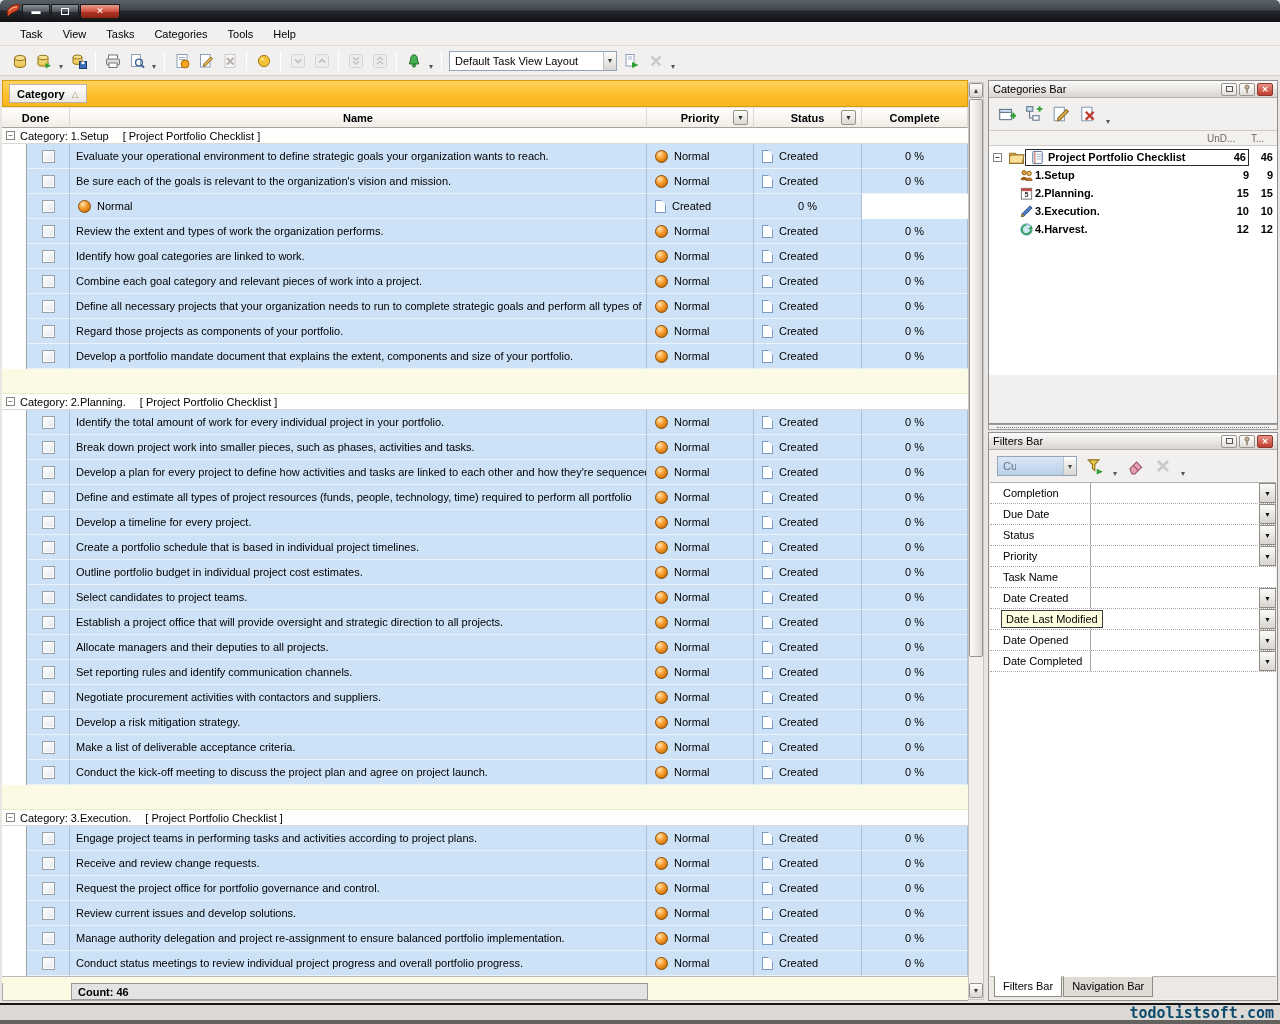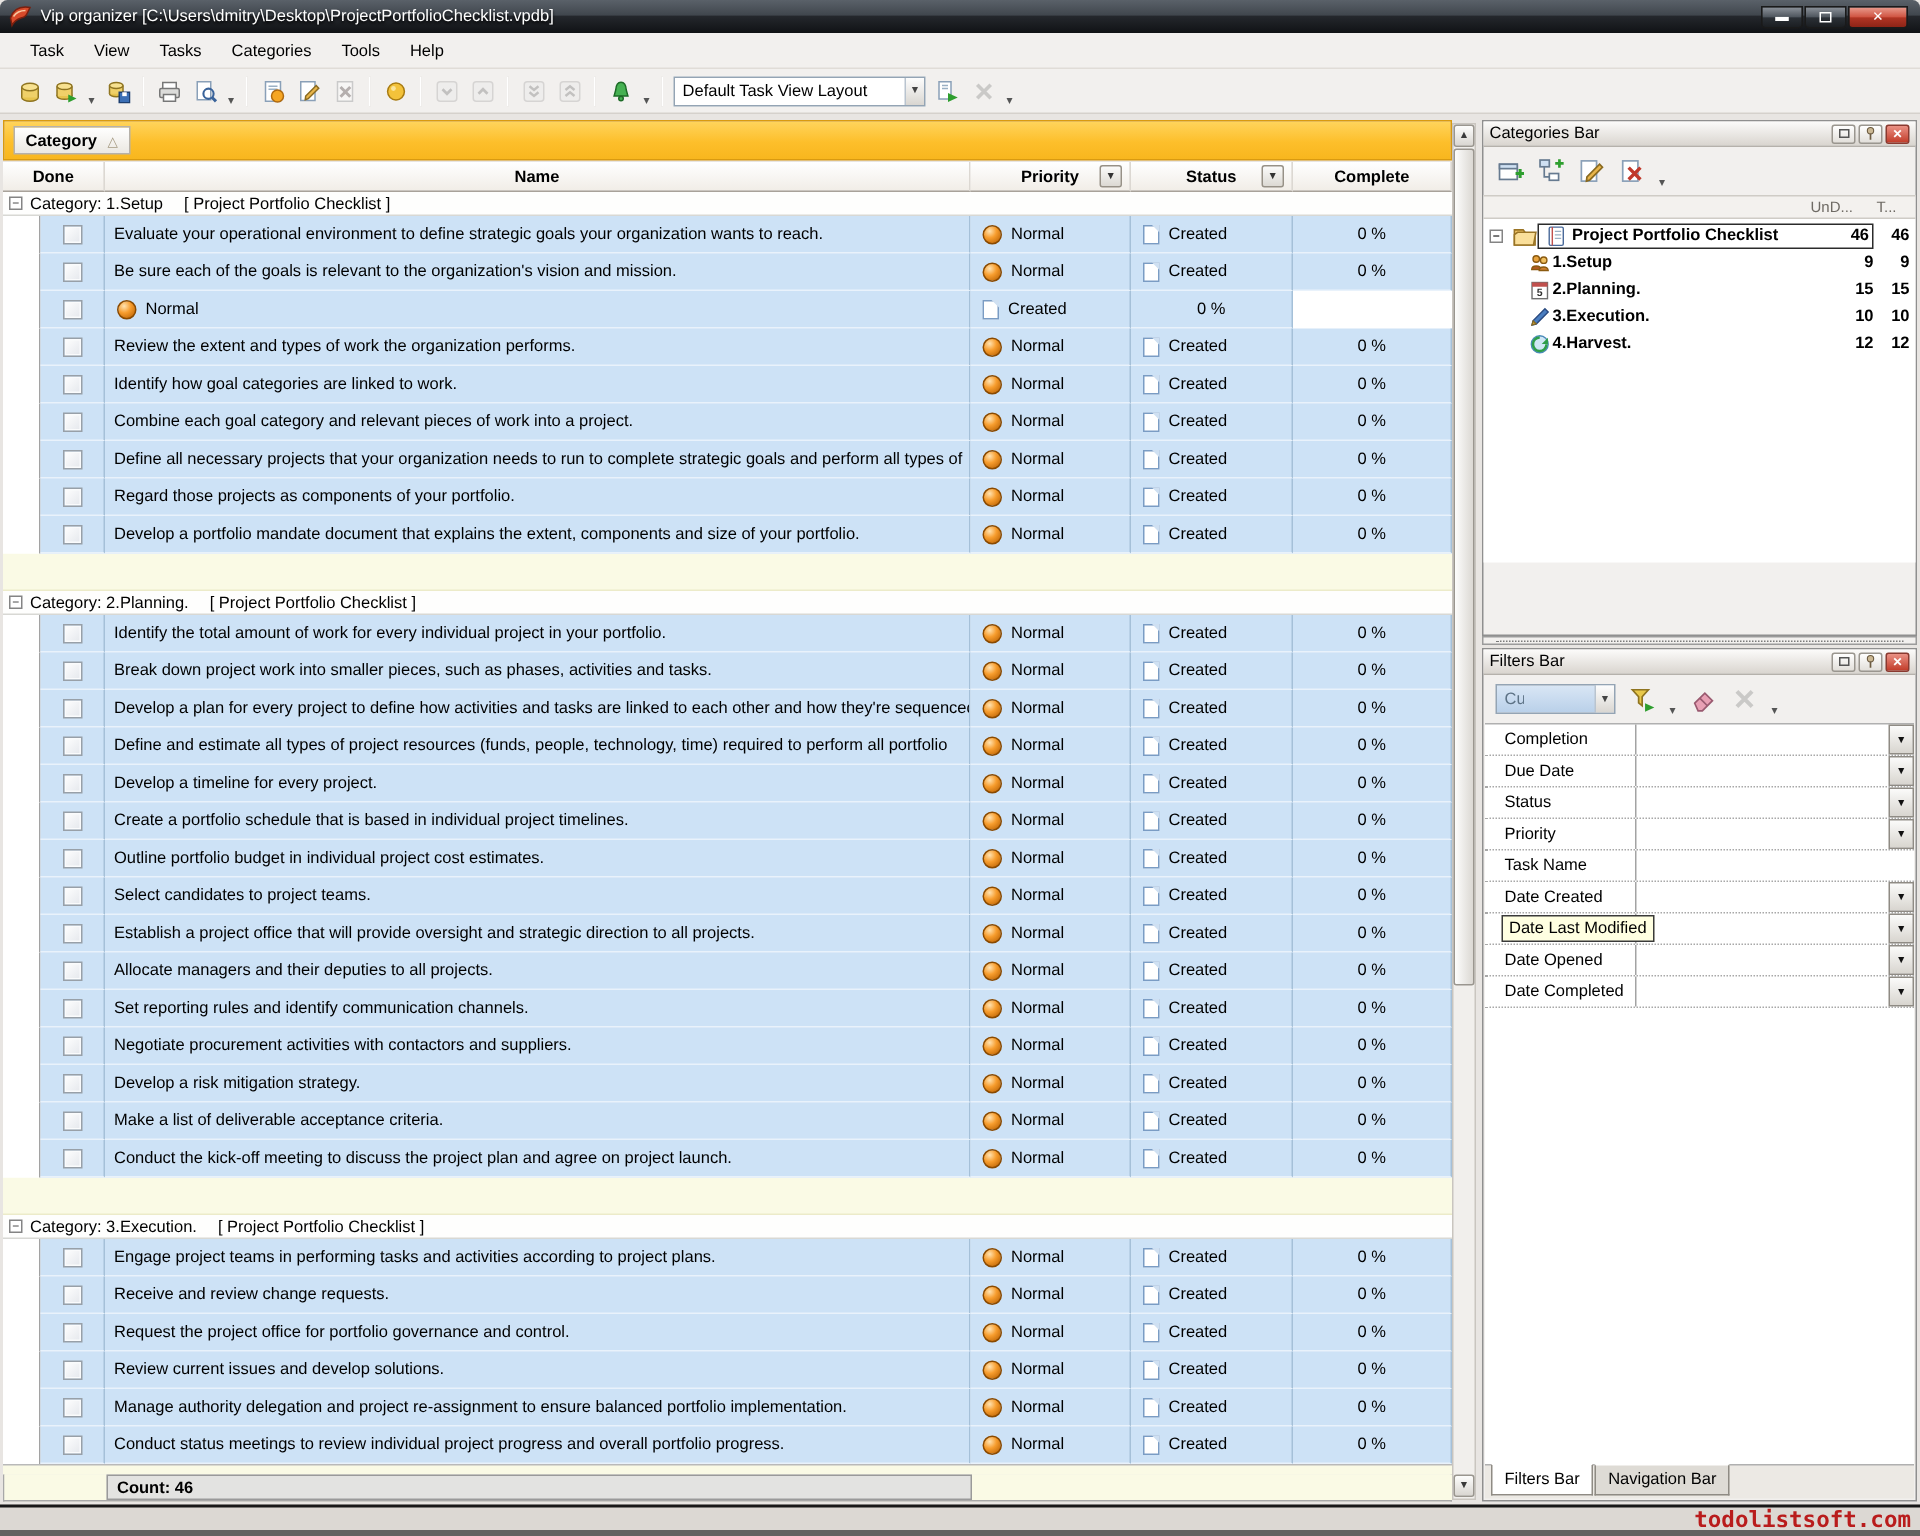--- a/index.html
+++ b/index.html
@@ -122,35 +122,34 @@
   .custom-combo{width:80px;background:linear-gradient(#d9e6f5,#b9d0e9);gap:47px;}
   .custom-combo .cval{color:#5d7285;}
   .tabbar{position:absolute;left:1px;right:1px;bottom:1px;height:23px;background:#ece9e4;display:flex;align-items:flex-start;
     padding-left:4px;gap:1px;border-top:1px solid #b0b0b0;}
   .tab{padding:3px 8px 4px;border:1px solid #8f8b84;border-top:1px solid #fff;margin-top:-1px;background:#dedbd5;}
   .tab.active{background:#fff;font-weight:normal;}
 
   
   .wm{position:absolute;left:0;top:1003px;width:1280px;height:21px;}
   .wm-band{height:17px;background:#dcd8d3;border-top:2px solid #181818;display:flex;align-items:center;justify-content:flex-end;
-    padding-right:6px;font-family:"DejaVu Sans Mono",monospace;font-weight:bold;font-size:15px;color:#b91c1c;}
+    padding-right:6px;font-family:"DejaVu Sans Mono",monospace;font-weight:bold;font-size:15px;color:#0c4a6e;}
   .wm-dark{height:4px;background:#63625f;}
   svg{display:block;}
 </style>
 </head>
 <body>
 
 <div class="titlebar">
   <span id="app-icon">
       <svg width="16" height="16" viewBox="0 0 16 16">
         <path d="M1 9 C3 3 8 1 14 2 C12 6 12 8 8 9 C5 10 3 12 2 14 Z" fill="#d84a2a" stroke="#7a1f0e"></path>
         <path d="M3 8 C5 5 8 4 11 4" stroke="#f8c8a0" fill="none"></path>
       </svg>
     </span>
-  <span class="ttl">Vip organizer [C:\Users\dmitry\Desktop\ProjectPortfolioChecklist.vpdb]</span>
   <div class="winbtns">
     <div class="wbtn">▬</div>
     <div class="wbtn">
         <span class="rest"></span>
       </div>
     <div class="wbtn close">✕</div>
   </div>
 </div>
 
 <div class="menubar" id="menu-bar">

